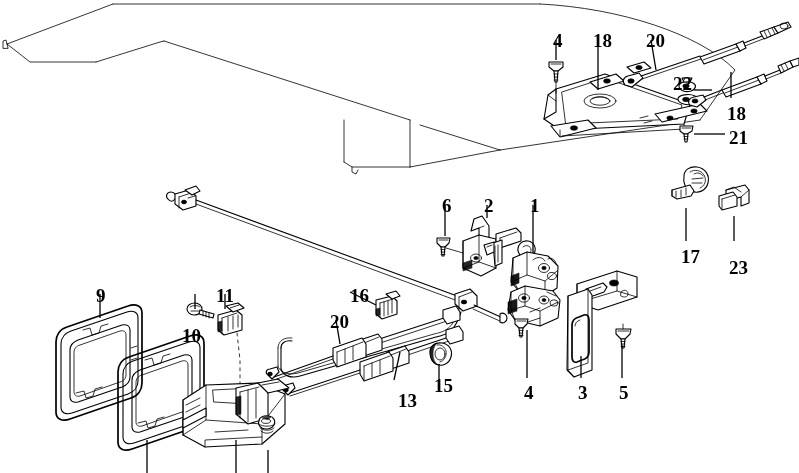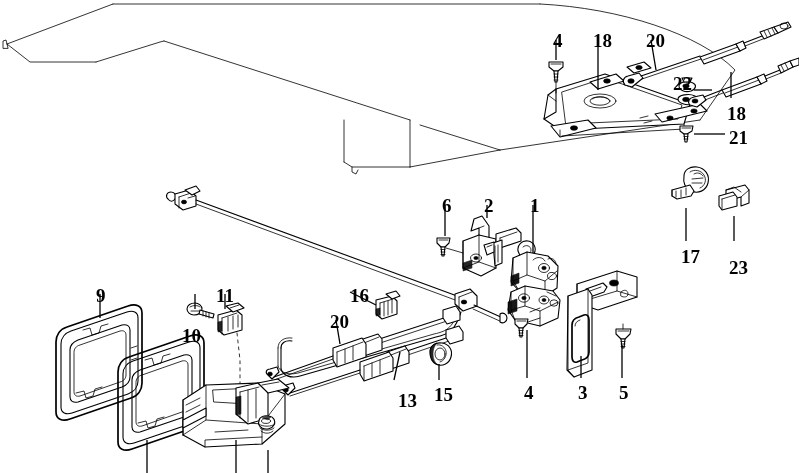--- a/index.html
+++ b/index.html
@@ -484,21 +484,21 @@
       <div class="num" style="left: 578px; top: 383px;">3</div>
       <div class="num" style="left: 553px; top: 31px;">4</div>
       <div class="num" style="left: 524px; top: 383px;">4</div>
       <div class="num" style="left: 619px; top: 383px;">5</div>
       <div class="num" style="left: 442px; top: 196px;">6</div>
       <div class="num" style="left: 96px; top: 286px;">9</div>
       <div class="num" style="left: 182px; top: 286px; margin-top: 40px;">10</div>
       <div class="num" style="left: 216px; top: 286px;">11</div>
       <div class="num" style="left: 389px; top: 391px; margin-left: 9px;">13</div>
       <div class="num" style="left: 330px; top: 312px;">20</div>
-      <div class="num" style="left: 434px; top: 385px;">15</div>
+      <div class="num" style="left: 434px; top: 376px;">15</div>
       <div class="num" style="left: 330px; top: 286px; margin-left: 20px;">16</div>
       <div class="num" style="left: 681px; top: 247px;">17</div>
       <div class="num" style="left: 593px; top: 31px;">18</div>
       <div class="num" style="left: 727px; top: 104px;">18</div>
       <div class="num" style="left: 646px; top: 31px;">20</div>
       <div class="num" style="left: 729px; top: 128px; text-align: center;">21</div>
       <div class="num" style="left: 673px; top: 74px;">22</div>
       <div class="num" style="left: 729px; top: 247px; margin-top: 11px;">23</div>
     </div>
 

